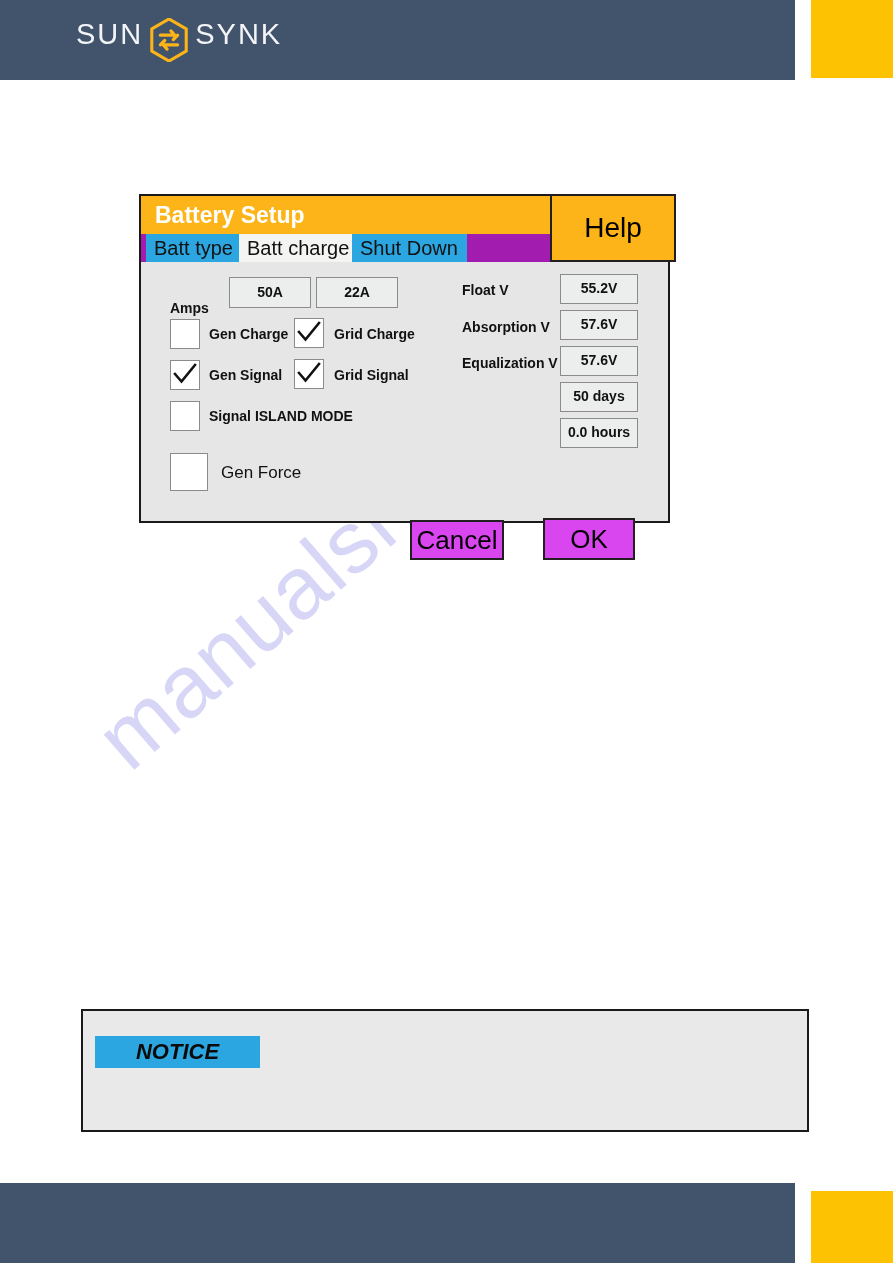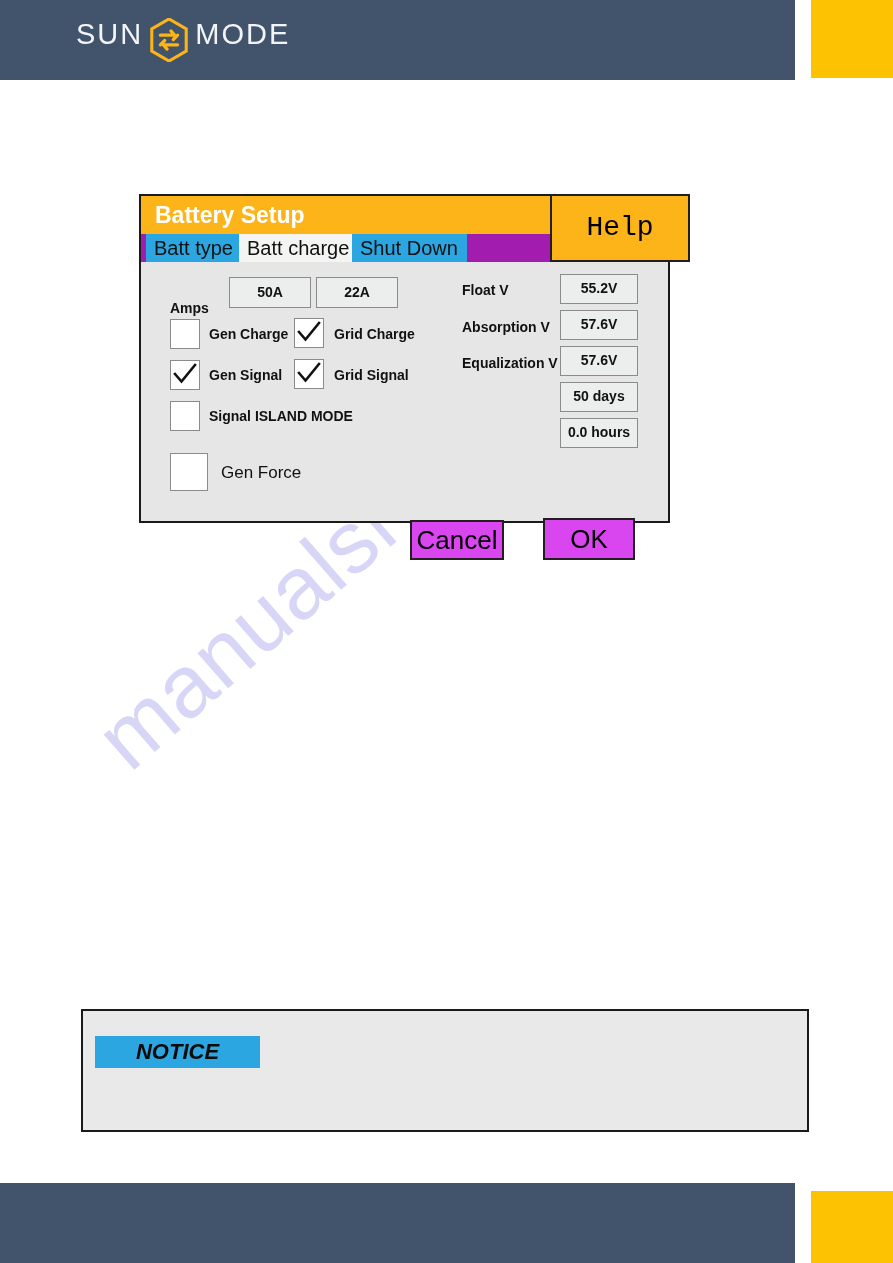--- a/index.html
+++ b/index.html
@@ -127,30 +127,30 @@
     font-family: "Liberation Sans", sans-serif;
     white-space: nowrap;
   }
   .tab.inactive { background: #2ba6e0; }
   .tab.active   { background: #f4f4f2; }
 
   #help-button {
     position: absolute;
     left: 409px;
     top: -2px;
-    width: 140px;
+    width: 126px;
     height: 68px;
     background: #fcb418;
     border: 2px solid #231f20;
     box-sizing: border-box;
     text-align: center;
     line-height: 64px;
     font-size: 28px;
     color: #000000;
-    font-family: Liberation Mono, monospace;
+    font-family: Liberation Sans, sans-serif;
   }
 
   #dlg-body {
     position: absolute;
     left: 0;
     top: 66px;
     width: 527px;
     height: 259px;
     background: #e6e6e6;
   }
@@ -279,21 +279,21 @@
 <div id="header-bar"></div>
 <div id="header-accent"></div>
 
 <div id="logo">
   <span class="word">SUN</span>
   <svg class="hexmark" viewBox="0 0 40 46">
     <polygon points="20,1 38,11.5 38,34.5 20,45 2,34.5 2,11.5" fill="none" stroke="#fcb418" stroke-width="3.2"></polygon>
     <path d="M11 18 H26 L22 13.5 M29 18 L24.5 22.5" fill="none" stroke="#fcb418" stroke-width="3.4" stroke-linecap="round" stroke-linejoin="round"></path>
     <path d="M29 28 H14 L18 32.5 M11 28 L15.5 23.5" fill="none" stroke="#fcb418" stroke-width="3.4" stroke-linecap="round" stroke-linejoin="round"></path>
   </svg>
-  <span class="word">MODE</span>
+  <span class="word">SYNK</span>
 </div>
 
 <div id="watermark">
   <div class="wm-text">manualshive.com</div>
 </div>
 
 <div id="dialog">
 
   <div id="dlg-titlebar">
     <div id="dlg-title">Battery Setup</div>

